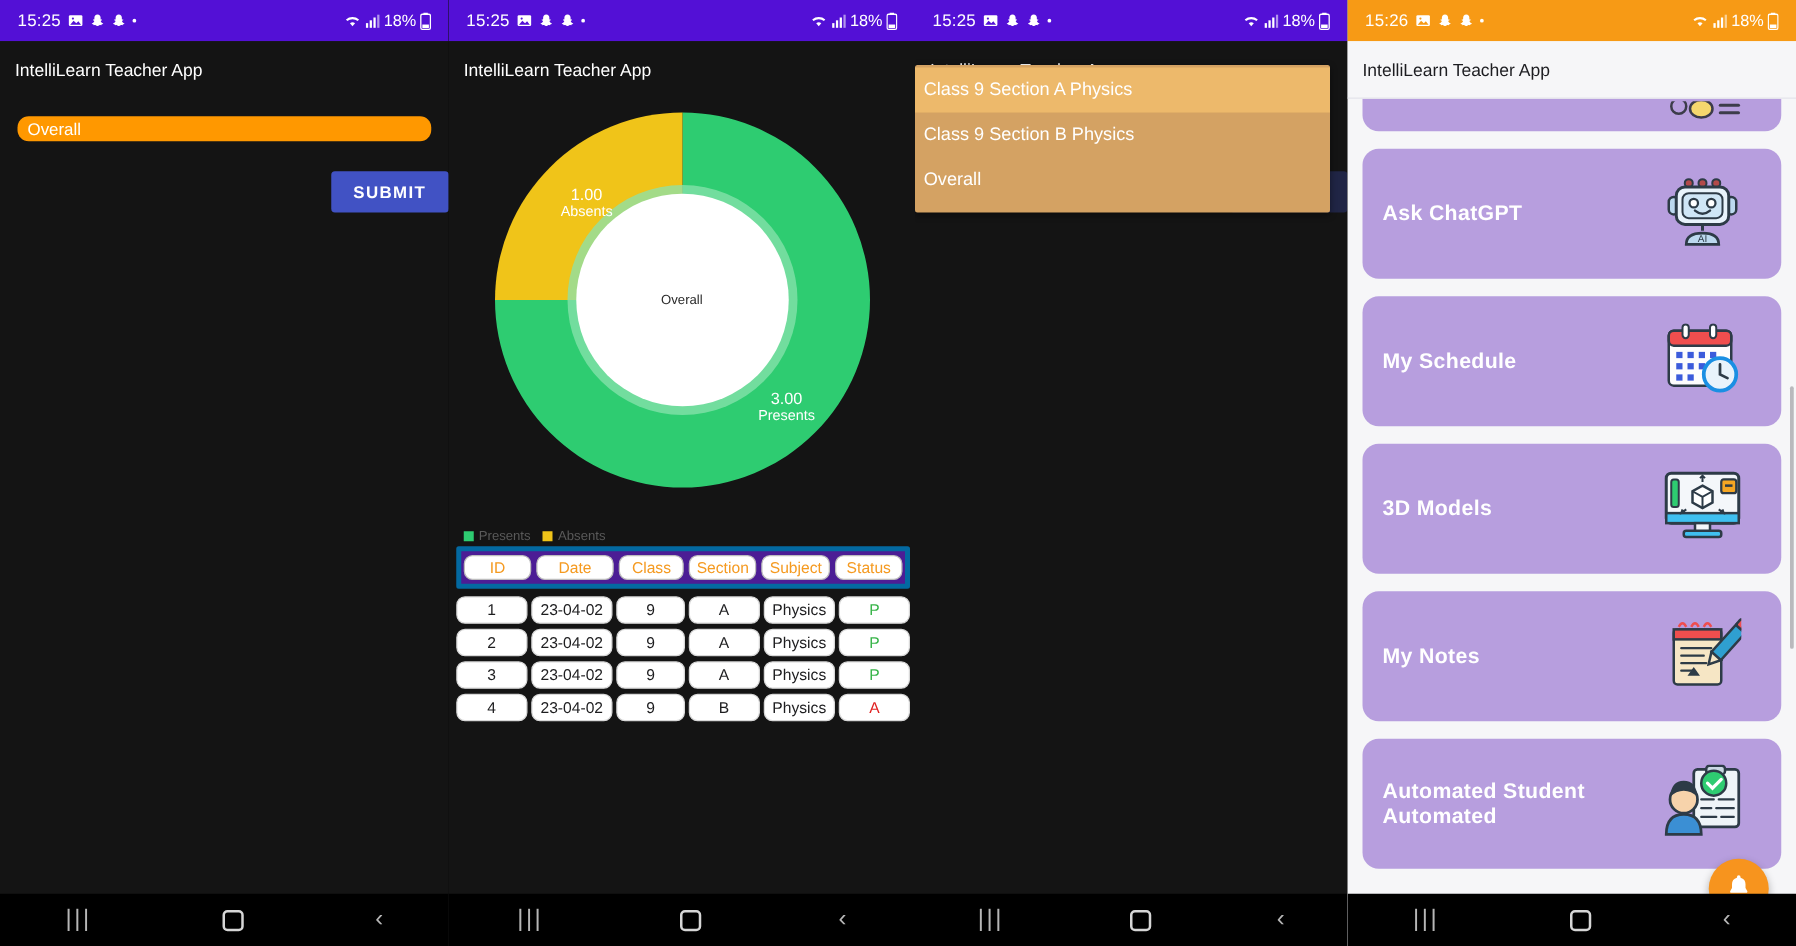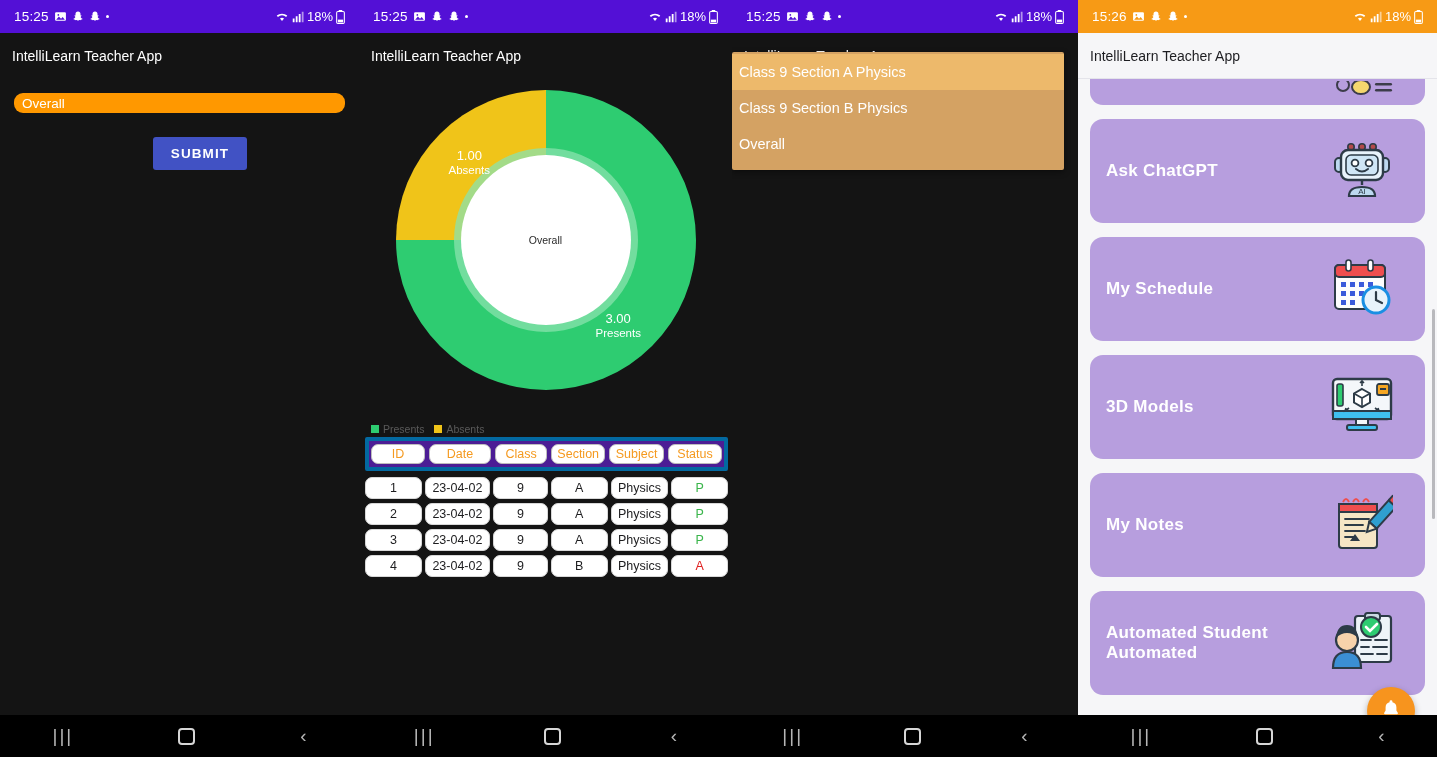--- a/index.html
+++ b/index.html
@@ -36,21 +36,21 @@
   .appbar-light { background: #f6f6f8; border-bottom: 1px solid #e4e4ea; }
   .app-title { font-size: 14px; color: #fff; }
   .app-title.dark { color: #1d1d21; font-weight: 400; }
 
   
   .spinner {
     margin: 14px 14px 0 14px; height: 20px; border-radius: 9px;
     background: #FF9800; display: flex; align-items: center; padding: 0 8px;
   }
   .spinner span { color: #fff; font-size: 13.5px; }
-  .submit-wrap { display: flex; justify-content: center; margin-top: 24px; padding-left: 41px; }
+  .submit-wrap { display: flex; justify-content: flex-end; margin-top: 24px; padding-left: 41px; }
   .submit-btn {
     background: #4152c4; color: #fff; border: none; border-radius: 3px;
     font-size: 13.5px; font-weight: bold; letter-spacing: 1.1px;
     padding: 9px 18px; font-family: "Liberation Sans", sans-serif; cursor: pointer;
   }
 
   
   .chart-area { position: relative; height: 340px; }
   .donut-wrap { position: absolute; left: 50%; top: 6px; transform: translateX(-50%); width: 310px; height: 310px; }
   .donut-wrap svg { display: block; }
@@ -249,21 +249,21 @@
 
           <path d="M155 155 L5 155 A150 150 0 0 1 155 5 Z" fill="#f0c419"></path>
           <circle cx="155" cy="155" r="92" fill="#89e3ad" opacity=".75"></circle>
           <circle cx="155" cy="155" r="85" fill="#ffffff"></circle>
         </svg>
         <div class="center-lbl">Overall</div>
         <div class="dlabel" style="left:58px; top:64px;">
           <div class="val">1.00</div>
           <div class="nm">Absents</div>
         </div>
-        <div class="dlabel" style="left:205px; top:227px;">
+        <div class="dlabel" style="left:216px; top:227px;">
           <div class="val">3.00</div>
           <div class="nm">Presents</div>
         </div>
       </div>
     </div>
 
     <div class="legend">
       <div class="legend-item">
         <span class="sw" style="background:#2ecc71"></span>
         <span>Presents</span>

